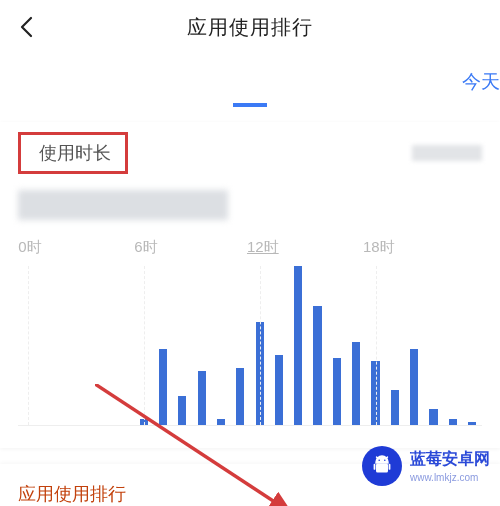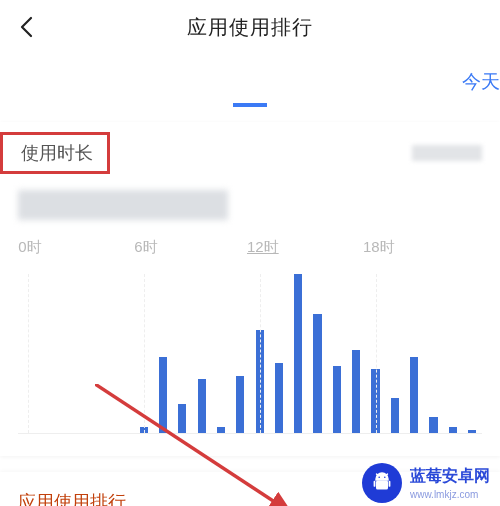--- a/index.html
+++ b/index.html
@@ -6,35 +6,35 @@
     body { width: 500px; height: 506px; font-family: -apple-system, "Helvetica Neue", Arial, sans-serif; background: #fff; position: relative; overflow: hidden; }
     .header { height: 54px; display: flex; align-items: center; position: relative; }
     .back { position: absolute; left: 18px; top: 16px; cursor: pointer; }
     .back svg { width: 18px; height: 22px; }
     .title { width: 100%; text-align: center; font-size: 20px; font-weight: 500; color: #222; letter-spacing: 1px; }
     .tabs { display: flex; height: 56px; align-items: center; }
     .tab { flex: 1; text-align: right; font-size: 19px; color: #9a9a9a; cursor: pointer; position: relative; }
     .tab.active { color: #3b7af5; font-weight: 500; }
     .tab.active::after { content: ""; position: absolute; left: 50%; transform: translateX(-50%); bottom: -12px; width: 34px; height: 4px; background: #3b7af5; }
     .card { background: #fff; margin-top: 12px; box-shadow: 0 1px 4px rgba(0,0,0,.05); }
-    .card-hd { display: flex; justify-content: space-between; align-items: center; padding: 10px 18px 10px 0; }
+    .card-hd { display: flex; justify-content: space-between; align-items: center; padding: 10px 18px 10px 0; margin-left: 18px; }
     .boxed { border: 3px solid #d43c3c; padding: 6px 14px 6px 18px; }
     .boxed span { font-size: 18px; color: #555; }
     .blur { height: 16px; width: 70px; background: #e2e4e7; filter: blur(2px); }
     .big-blur { margin: 6px 0 0 18px; height: 30px; width: 210px; background: #dcdfe3; filter: blur(3px); }
     .chart-wrap { padding: 18px 18px 22px 18px; position: relative; }
-    .xaxis { position: relative; height: 18px; margin-bottom: 18px; }
+    .xaxis { position: relative; height: 18px; margin-bottom: 10px; }
     .xlabel { position: absolute; font-size: 15px; color: #b8b8b8; transform: translateX(-40%); }
     .bars { display: flex; align-items: flex-end; height: 160px; gap: 0; border-bottom: 1px solid #eee; position: relative; }
     .grid { position: absolute; top: 0; bottom: 0; width: 0; border-left: 1px dashed #eee; }
     .bar { flex: 1; margin: 0 1.2%; background: #3b6fd6; }
     .arrow { position: absolute; left: 95px; top: 164px; pointer-events: none; }
     .section2 { margin-top: 16px; padding: 18px; background: #fff; box-shadow: 0 -1px 4px rgba(0,0,0,.04); }
     .section2 span { font-size: 18px; color: #c2410c; }
-    .wm { position: absolute; right: 10px; bottom: 3px; display: flex; align-items: center; gap: 8px; }
+    .wm { position: absolute; right: 10px; bottom: 20px; display: flex; align-items: center; gap: 8px; }
     .wm-badge { width: 40px; height: 40px; border-radius: 50%; background: #1f3bd6; display: flex; align-items: center; justify-content: center; }
     .wm-txt { font-size: 16px; color: #2a49d8; font-weight: 600; }
     .wm-sub { font-size: 10px; color: #8a9adf; margin-top: 2px; }
   </style>
 </head>
 <body>
 
 <div class="header">
   <div class="back">
     <span>

